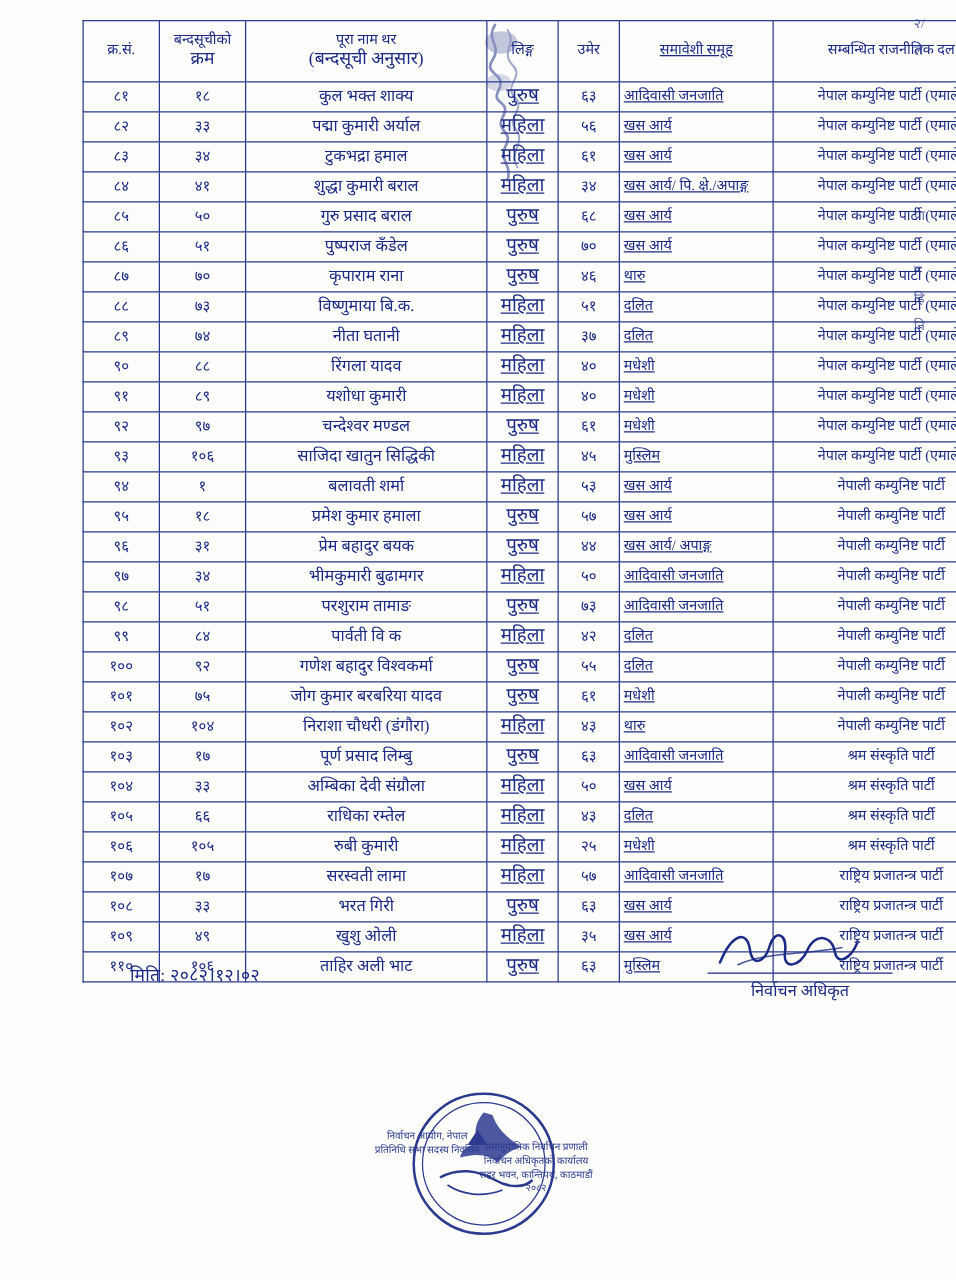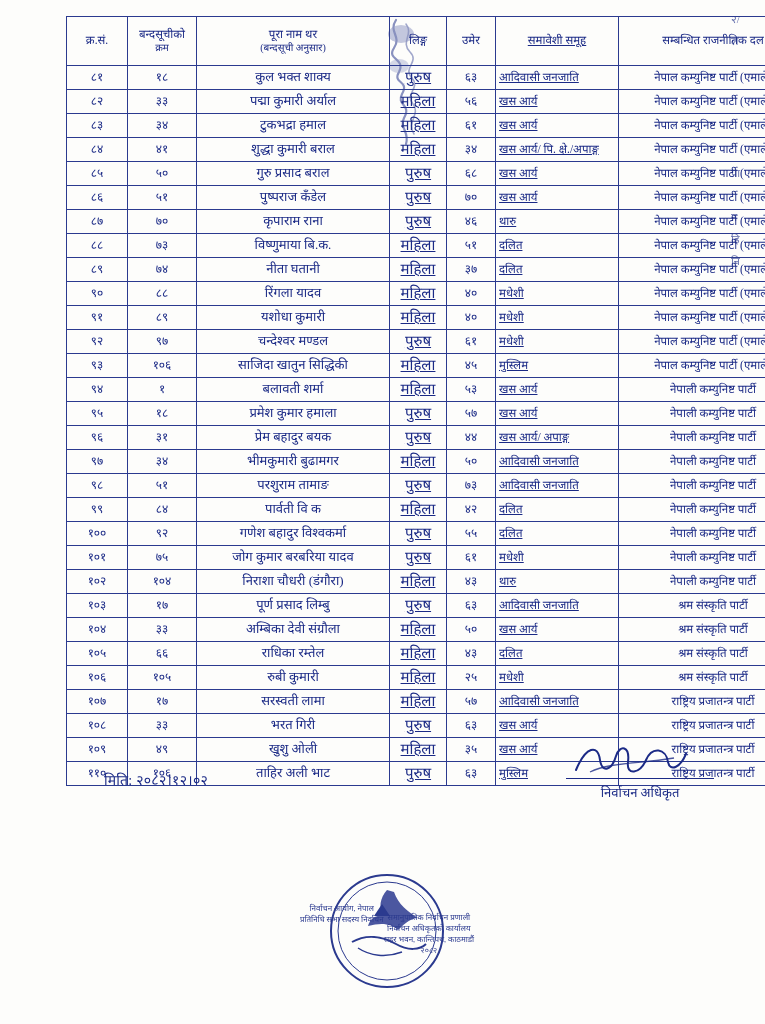--- a/index.html
+++ b/index.html
@@ -57,21 +57,21 @@
     font-weight: normal;
   }
   table.roster th {
     text-align: center;
     font-size: 11.5px;
     height: 46px;
     font-weight: normal;
   }
   th .sub {
     display: block;
-    font-size: 10px;
+    font-size: 14px;
     margin-top: 1px;
   }
   .c-sn    { width: 54px;  text-align: center; }
   .c-order { width: 62px;  text-align: center; }
   .c-name  { width: 186px; text-align: center; }
   .c-sex   { width: 50px;  text-align: center; }
   .c-age   { width: 42px;  text-align: center; }
   .c-group { width: 116px; text-align: left; padding-left: 5px; text-decoration: underline; }
   .c-party { width: 182px; text-align: center; }
 

